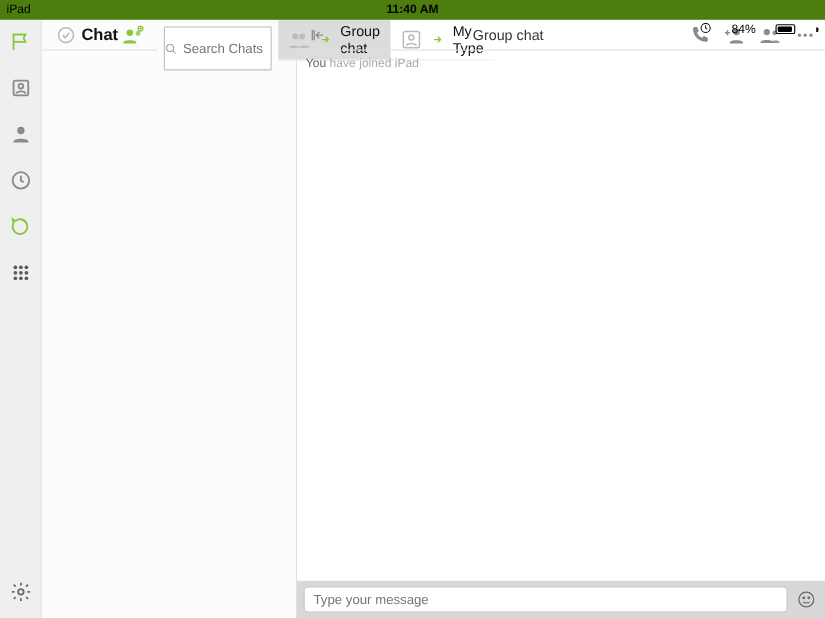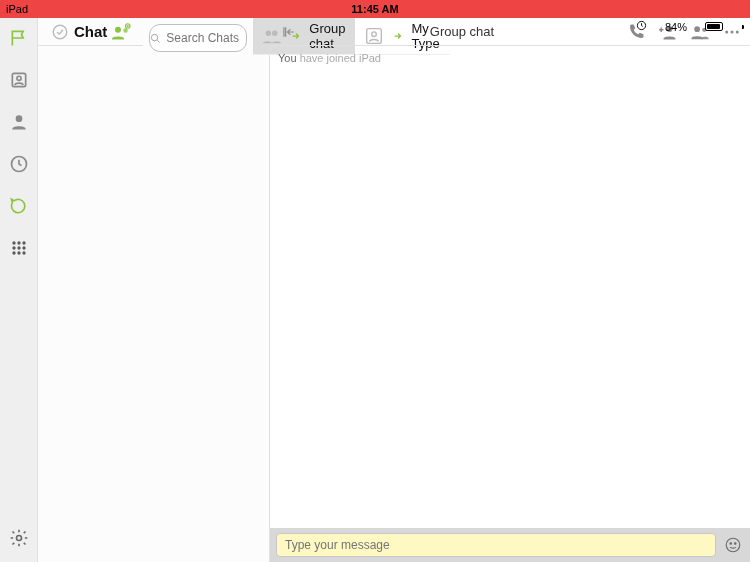--- a/index.html
+++ b/index.html
@@ -1,63 +1,63 @@
 <!DOCTYPE html>
 <html><head>
 <meta charset="utf-8">
 <style>
   * { box-sizing: border-box; margin: 0; padding: 0; }
   html, body { width: 750px; height: 562px; font-family: -apple-system, Helvetica, Arial, sans-serif; background: #fff; overflow: hidden; }
-  .status-bar { height: 18px; background: #ef4444; display: flex; align-items: center; font-size: 11px; color: #000; padding: 0 6px; position: relative; }
+  .status-bar { height: 18px; background: #4d7c0f; display: flex; align-items: center; font-size: 11px; color: #000; padding: 0 6px; position: relative; }
   .status-left { position: absolute; left: 6px; }
   .status-center { width: 100%; text-align: center; font-weight: 600; }
   .status-right { position: absolute; right: 6px; display: flex; align-items: center; gap: 18px; margin-top: 35px; }
   .battery-body { width: 18px; height: 9px; border: 1px solid #000; border-radius: 2px; position: relative; display: inline-block; }
   .battery-fill { position: absolute; left: 1px; top: 1px; bottom: 1px; width: 84%; background: #000; border-radius: 1px; }
   .battery-tip { width: 2px; height: 4px; background: #000; display: inline-block; margin-left: 1px; border-radius: 0 1px 1px 0; }
 
   .app { display: flex; height: 544px; }
   .rail { width: 38px; background: #efefef; border-right: 1px solid #e0e0e0; display: flex; flex-direction: column; align-items: center; padding-top: 10px; gap: 22px; }
   .rail-bottom { margin-top: auto; margin-bottom: 14px; }
   .rail svg { display: block; }
 
   .list-pane { width: 232px; background: #fcfcfc; border-right: 1px solid #e0e0e0; display: flex; flex-direction: row; }
   .list-header { height: 28px; border-bottom: 1px solid #e0e0e0; display: flex; align-items: center; padding: 0 8px; position: relative; }
   .list-header-title { flex: 1; text-align: center; font-weight: 700; font-size: 15px; color: #111; }
   .hdr-left, .hdr-right { width: 28px; height: 28px; display: flex; align-items: center; justify-content: center; }
 
   .search-wrap { padding: 6px; }
-  .search-box { display: flex; align-items: center; justify-content: center; height: 28px; background: #fff; border: 1px solid #bfbfbf; border-radius: 11px; color: #9a9a9a; font-size: 12px; gap: 5px; }
+  .search-box { display: flex; align-items: center; justify-content: center; height: 40px; background: #fff; border: 1px solid #bfbfbf; border-radius: 1px; color: #9a9a9a; font-size: 12px; gap: 5px; }
   .search-box input { border: none; outline: none; width: 80px; font-size: 12px; background: transparent; color: #555; text-align: left; }
 
   .chat-item { height: 37px; display: flex; align-items: center; padding: 0 8px; gap: 8px; font-size: 13px; color: #111; border-bottom: 1px solid #eee; cursor: pointer; }
   .chat-item.selected { background: #dcdcdc; }
   .chat-item .avatar-ph { width: 24px; height: 24px; display: flex; align-items: center; justify-content: center; }
   .empty-row { height: 37px; border-bottom: 1px solid #f2f2f2; }
 
   .chat-pane { flex: 1; display: flex; flex-direction: column; }
   .chat-header { height: 28px; border-bottom: 1px solid #e0e0e0; display: flex; align-items: center; padding: 0 8px; }
   .chat-header-left { width: 30px; display: flex; align-items: center; }
   .chat-header-title { flex: 1; text-align: center; font-size: 13px; color: #333; }
   .chat-header-right { display: flex; align-items: center; gap: 12px; }
   .hdr-icon { width: 20px; height: 20px; display: flex; align-items: center; justify-content: center; cursor: pointer; }
 
   .messages { flex: 1; padding: 6px 8px; font-size: 11px; color: #aaa; }
   .messages .you { color: #666; font-weight: 400; }
 
   .composer { height: 34px; background: #d8d8d8; display: flex; align-items: center; padding: 0 6px; gap: 6px; }
-  .composer-input { flex: 1; height: 24px; background: #fef9c3; border: 1px solid #c7c7c7; border-radius: 4px; padding: 0 8px; font-size: 12px; color: #888; outline: none; }
+  .composer-input { flex: 1; height: 24px; background: #ffffff; border: 1px solid #c7c7c7; border-radius: 4px; padding: 0 8px; font-size: 12px; color: #888; outline: none; }
   .emoji-btn { width: 22px; height: 22px; display: flex; align-items: center; justify-content: center; cursor: pointer; }
 </style>
 </head>
 <body>
 
 <div class="status-bar">
   <span class="status-left">iPad</span>
-  <span class="status-center">11:45 AM</span>
+  <span class="status-center">11:40 AM</span>
   <span class="status-right">
     <span>
       <svg width="11" height="11" viewBox="0 0 24 24" fill="none" stroke="#000" stroke-width="2">
           <circle cx="12" cy="12" r="9"></circle>
           <path d="M12 7v5l3 2"></path>
         </svg>
     </span>
     <span>84%</span>
     <span class="battery-body">
         <span class="battery-fill"></span>

